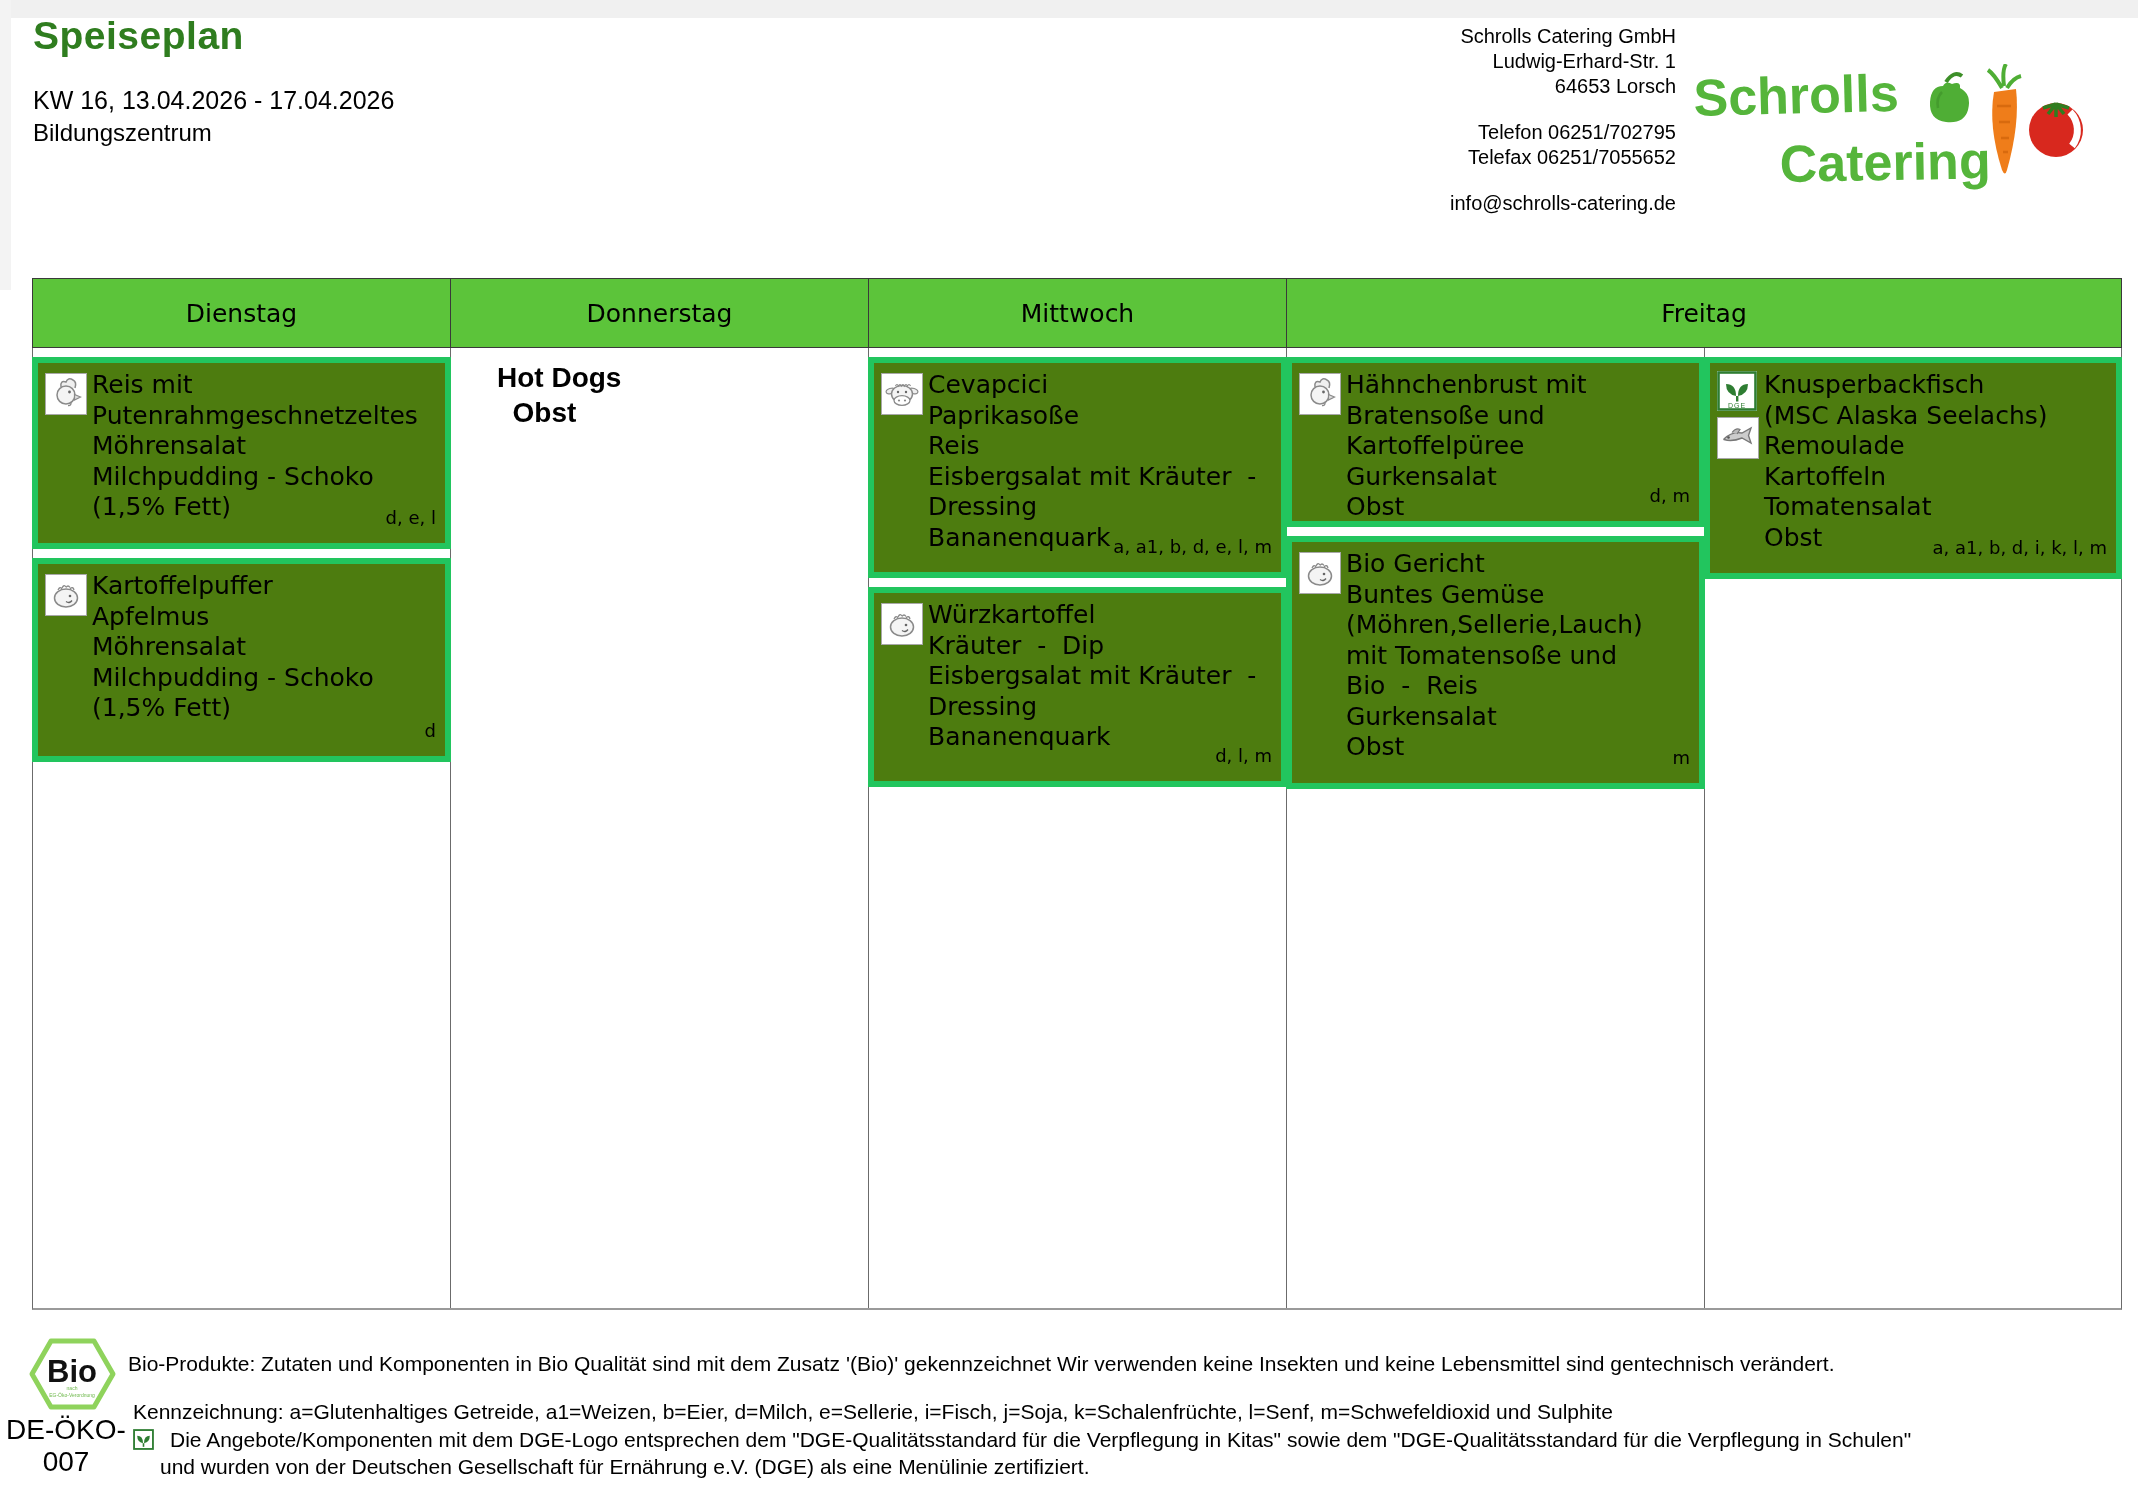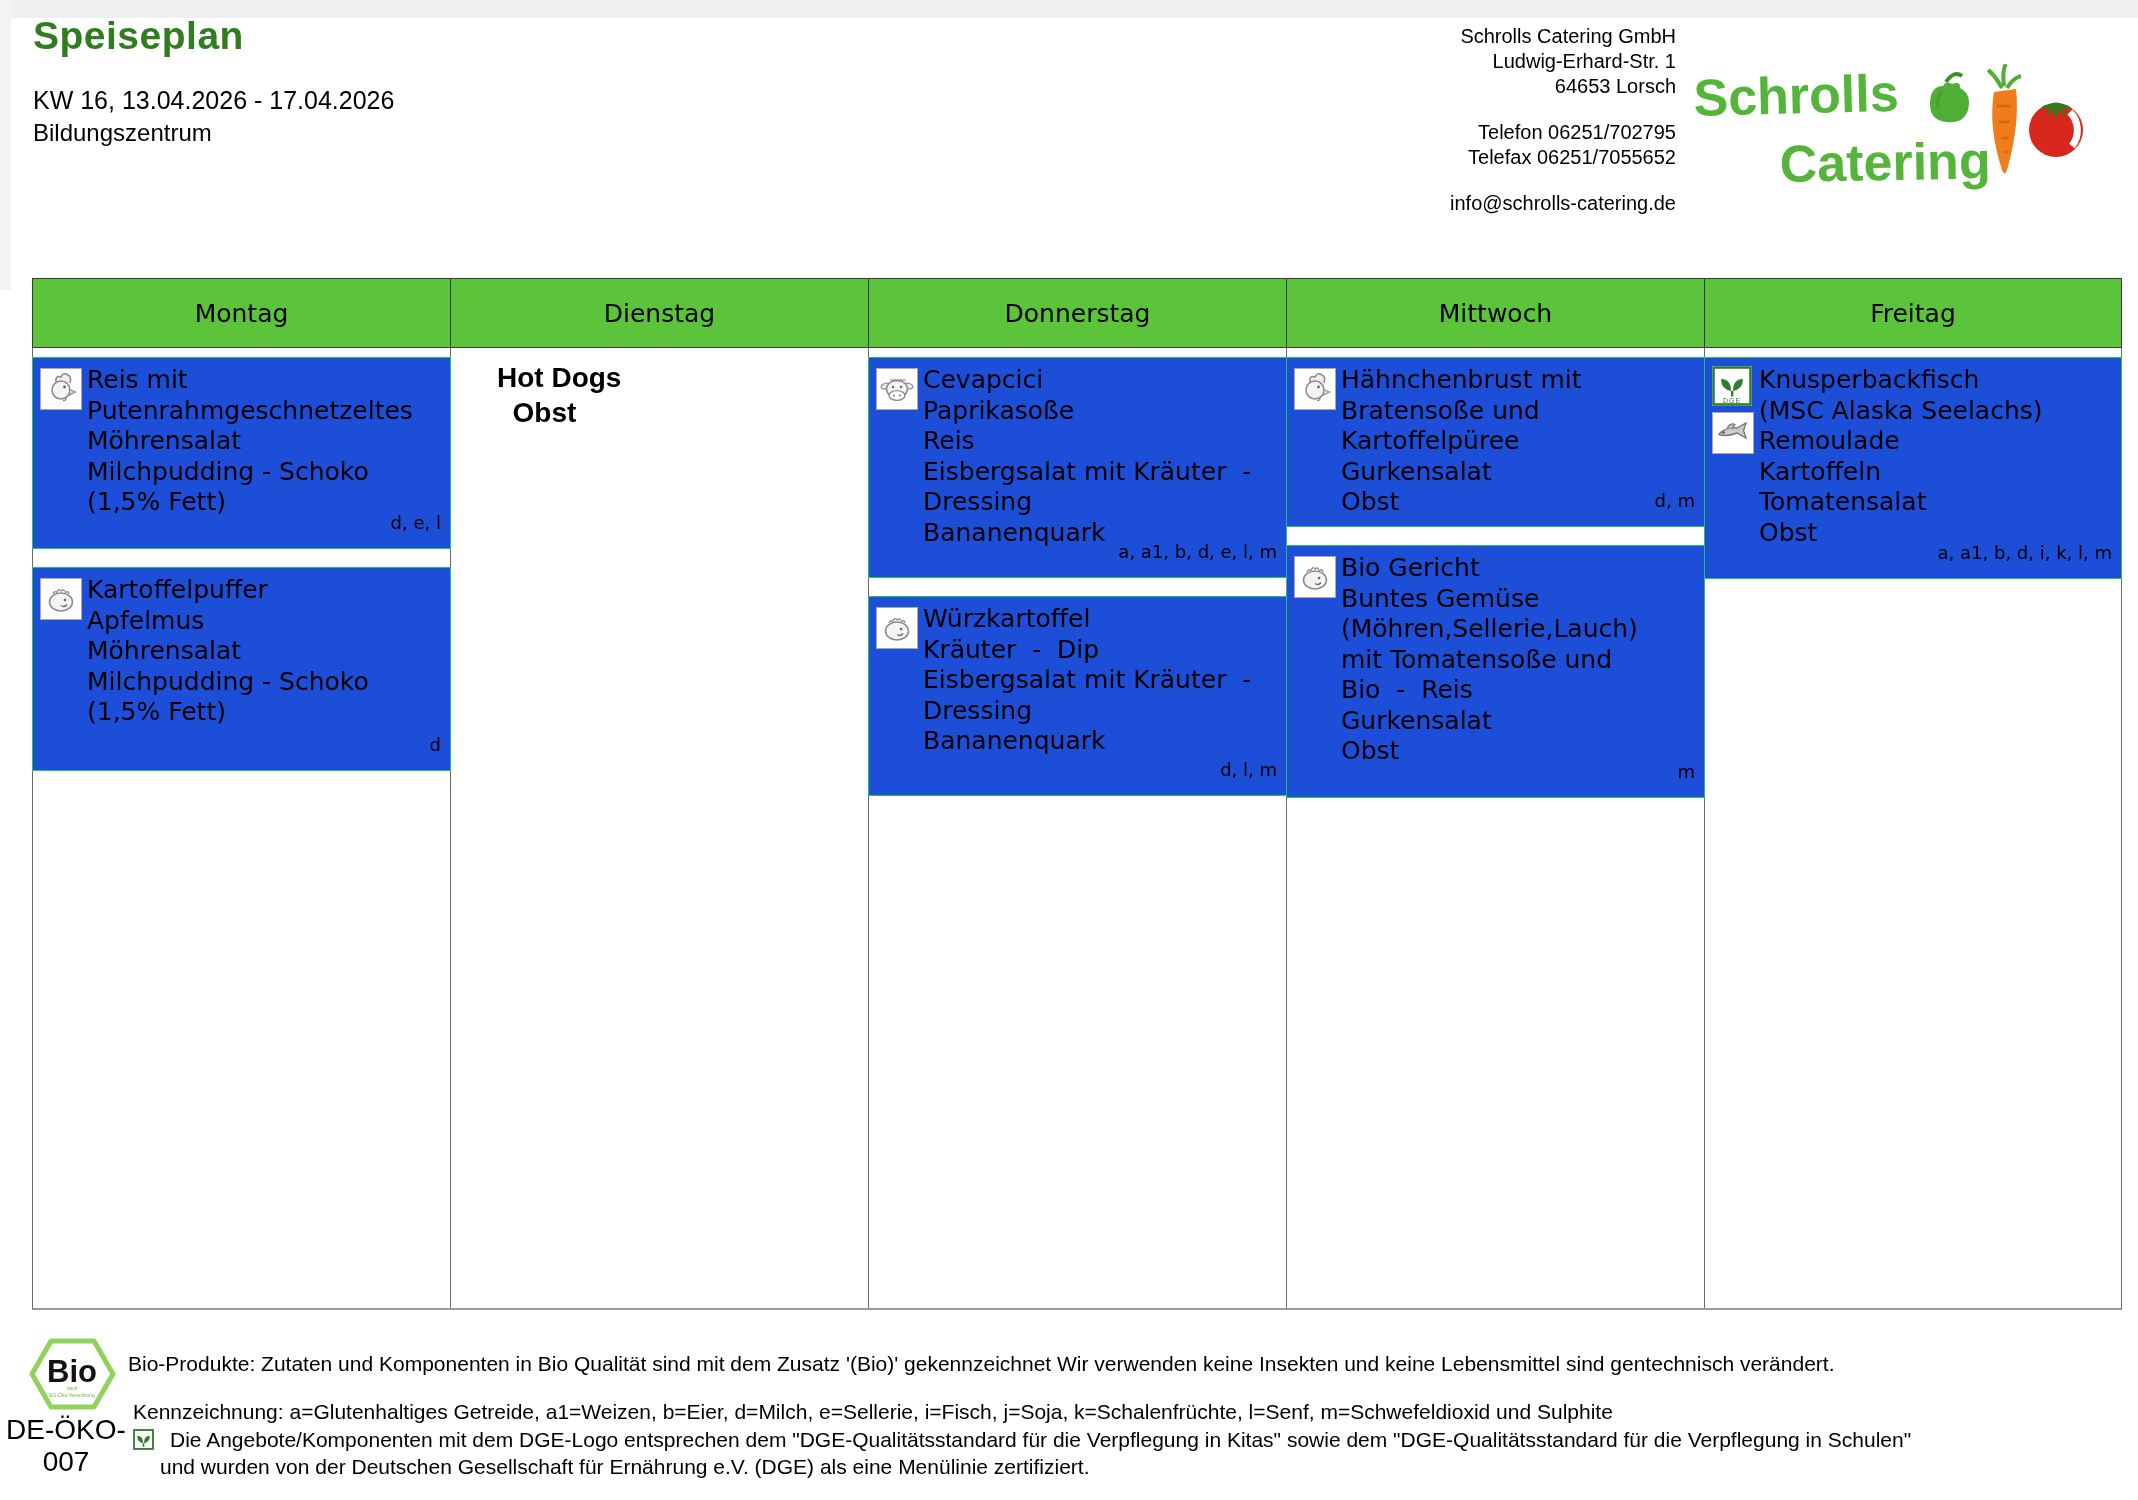--- a/index.html
+++ b/index.html
@@ -38,22 +38,22 @@
   }
   .header-cell:last-child{border-right:none;flex:1 1 auto;}
   .body-row{
     display:flex;height:962px;box-sizing:border-box;
     border-left:1px solid #6b6b6b;border-right:1px solid #6b6b6b;border-bottom:2px solid #9a9a9a;
   }
   .day-col{flex:0 0 418px;box-sizing:border-box;border-right:1px solid #6b6b6b;position:relative;}
   .day-col:last-child{border-right:none;flex:1 1 auto;}
 
   .meal{
-    position:relative;box-sizing:border-box;border:1px solid #22c55e;
-    margin:4px -1px 18px -1px;background:#1d4ed8;
+    position:relative;box-sizing:border-box;border:6px solid #22c55e;
+    margin:4px -1px 9px -1px;background:#4d7c0f;
   }
   .meal.first{margin-top:9px;}
   .meal-text{
     margin:7px 6px 0 54px;font-size:25px;line-height:30.5px;color:#000;
     white-space:pre-line;
   }
   .allergens{position:absolute;right:9px;bottom:15px;font-size:18px;color:#000;}
   .icon-box{
     position:absolute;left:7px;top:10px;width:40px;height:40px;
     border:1px solid #a8a8a8;background:#fff;display:block;
@@ -119,21 +119,20 @@
 
   <g>
     <circle cx="362" cy="66" r="27" fill="#d8281e"></circle>
     <path d="M376 48 a26 26 0 0 1 2 34" stroke="#ffffff" stroke-width="7" fill="none"></path>
     <path d="M362 40 l-8 10 m8 -10 l8 10 m-8 -10 l0 13 m0 -13 l-13 4 m13 -4 l13 4" stroke="#2f7d1f" stroke-width="3.5" fill="none"></path>
   </g>
 </svg>
 
 <div class="menu-table">
   <div class="header-row">
-    <div class="header-cell">Montag</div>
     <div class="header-cell">Dienstag</div>
     <div class="header-cell">Donnerstag</div>
     <div class="header-cell">Mittwoch</div>
     <div class="header-cell">Freitag</div>
   </div>
 
   <div class="body-row">
 
     <div class="day-col">
       <div class="meal first" style="height:192px">

